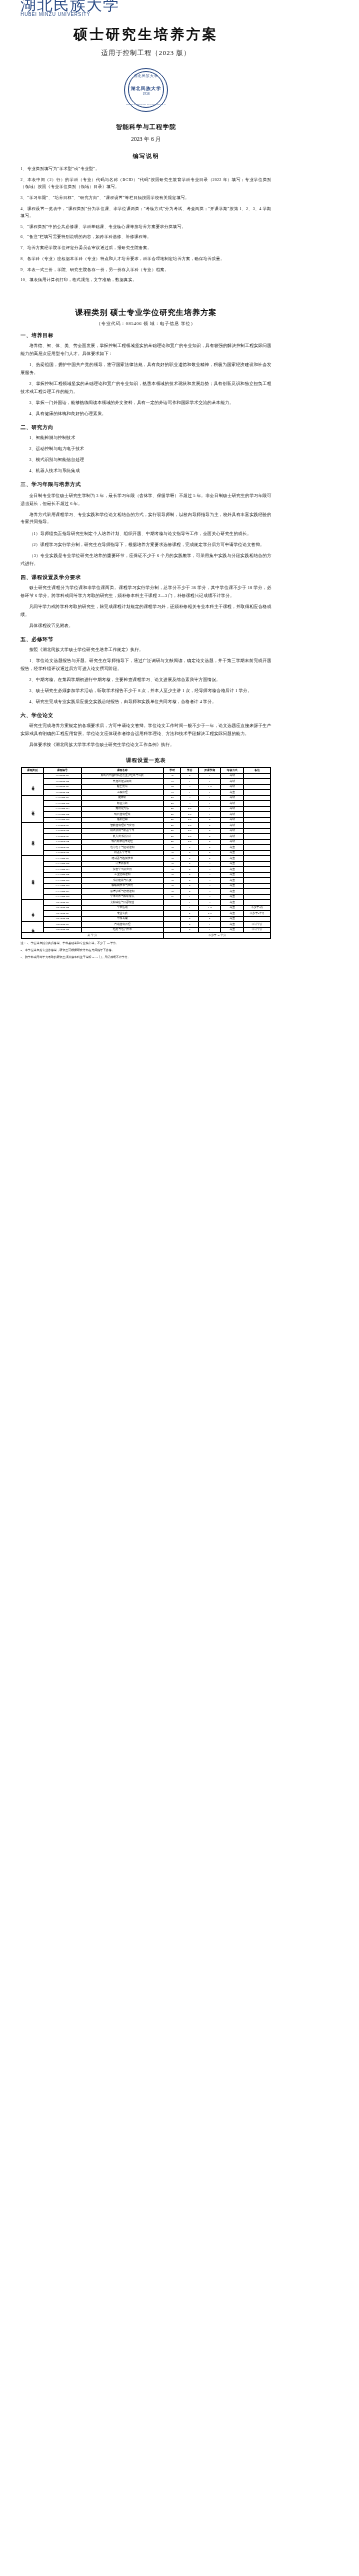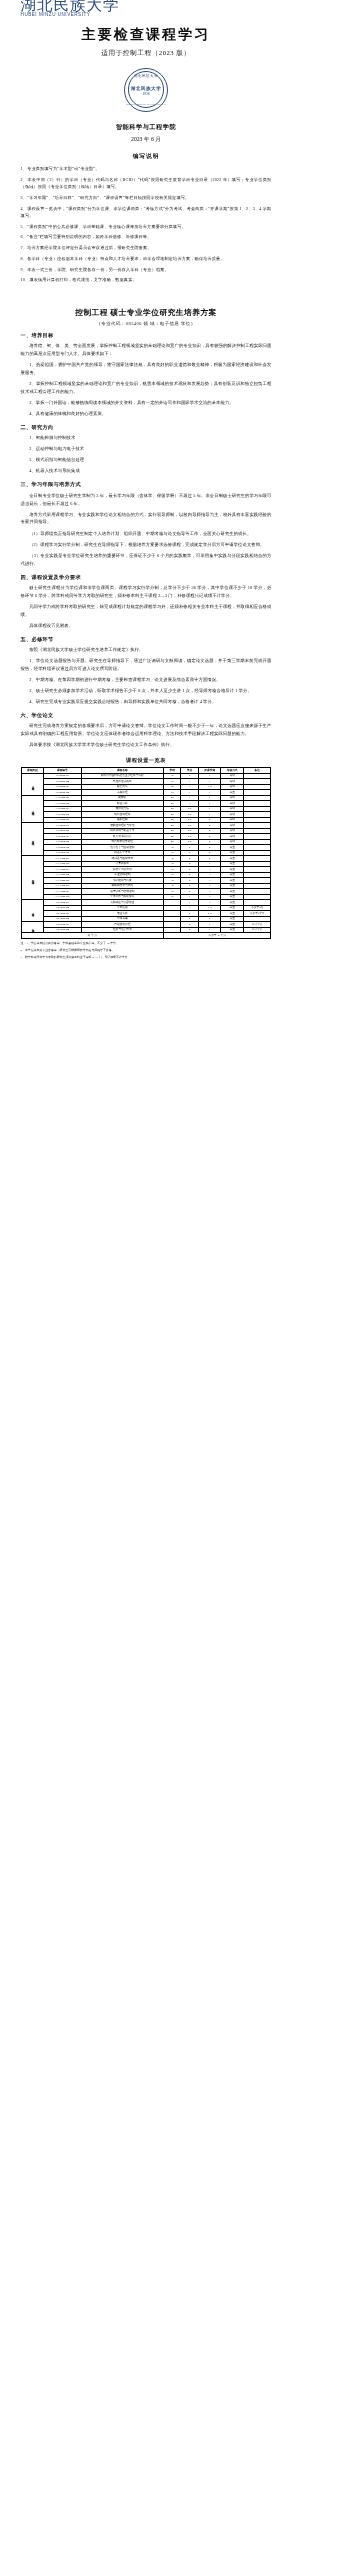--- a/index.html
+++ b/index.html
@@ -194,21 +194,21 @@
 
 <div class="page">
 
   <div class="cover">
 
     <div class="brandbar">
       <div class="brand-cn">湖北民族大学</div>
       <div class="brand-en">HUBEI MINZU UNIVERSITY</div>
     </div>
 
-    <div class="cover-title">主要检查课程学习</div>
+    <div class="cover-title">硕士研究生培养方案</div>
     <div class="cover-sub">适用于控制工程（2023 版）</div>
 
     <div class="seal-wrap">
       <div class="seal">
         <div class="ring"></div>
         <div class="top-text">湖北民族大学</div>
         <div class="mid-text">湖北民族大学</div>
         <div class="year-text">1938</div>
         <div class="bot-text">HUBEI MINZU UNIVERSITY</div>
       </div>
@@ -228,21 +228,21 @@
         <p>7、培养方案经学院学位评定分委员会审议通过后，报研究生院备案。</p>
         <p>8、各学科（专业）应根据本学科（专业）特点和人才培养要求，科学合理地制定培养方案，确保培养质量。</p>
         <p>9、本表一式三份，学院、研究生院各存一份，另一份存入学科（专业）档案。</p>
         <p>10、填表须用计算机打印，格式规范，文字准确，数据真实。</p>
       </div>
   </div>
 
   <div class="hr-spacer"></div>
 
   <div class="doc">
-    <div class="doc-title">控制工程 硕士专业学位研究生培养方案</div>
+    <div class="doc-title">课程类别 硕士专业学位研究生培养方案</div>
     <div class="doc-subtitle">（专业代码：085406        领  域：电子信息  学位）</div>
 
     <div id="sections">
         <div class="h1">一、培养目标</div>
         <div class="p">培养德、智、体、美、劳全面发展，掌握控制工程领域坚实的基础理论和宽广的专业知识，具有较强的解决控制工程实际问题能力的高层次应用型专门人才。具体要求如下：</div>
         <div class="p">1、热爱祖国，拥护中国共产党的领导，遵守国家法律法规，具有良好的职业道德和敬业精神，积极为国家经济建设和社会发展服务。</div>
         <div class="p">2、掌握控制工程领域坚实的基础理论和宽广的专业知识，熟悉本领域的技术现状和发展趋势；具有创新意识和独立担负工程技术或工程管理工作的能力。</div>
         <div class="p">3、掌握一门外国语，能够熟练阅读本领域的外文资料，具有一定的外语写作和国际学术交流的基本能力。</div>
         <div class="p">4、具有健康的体魄和良好的心理素质。</div>
         <div class="h1">二、研究方向</div>

